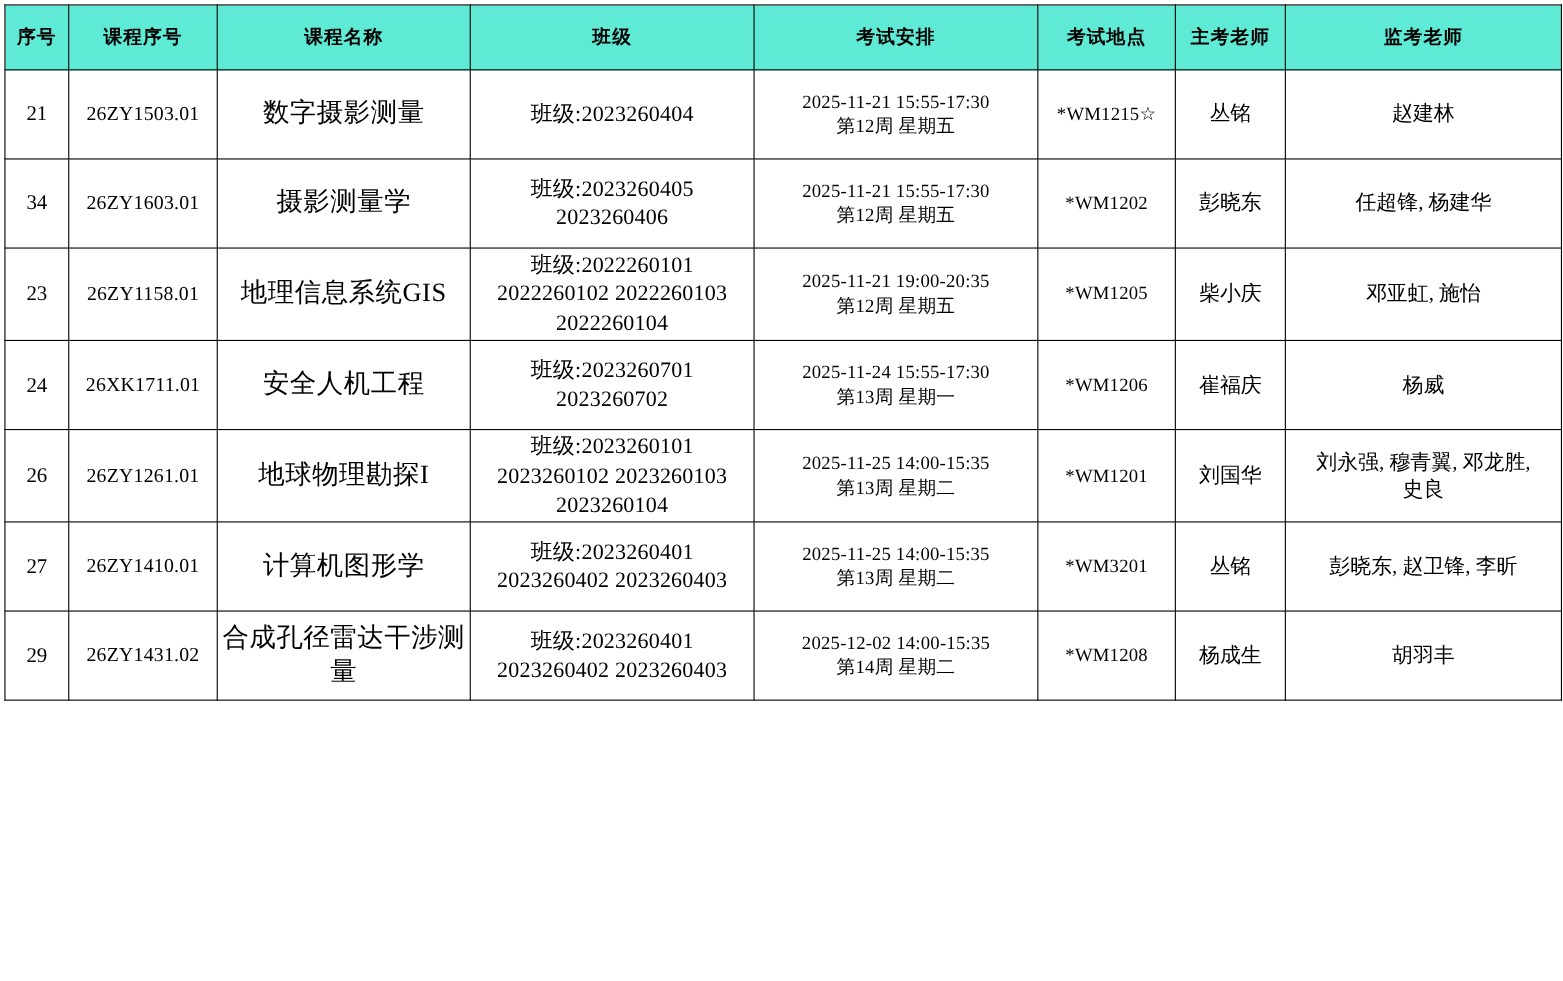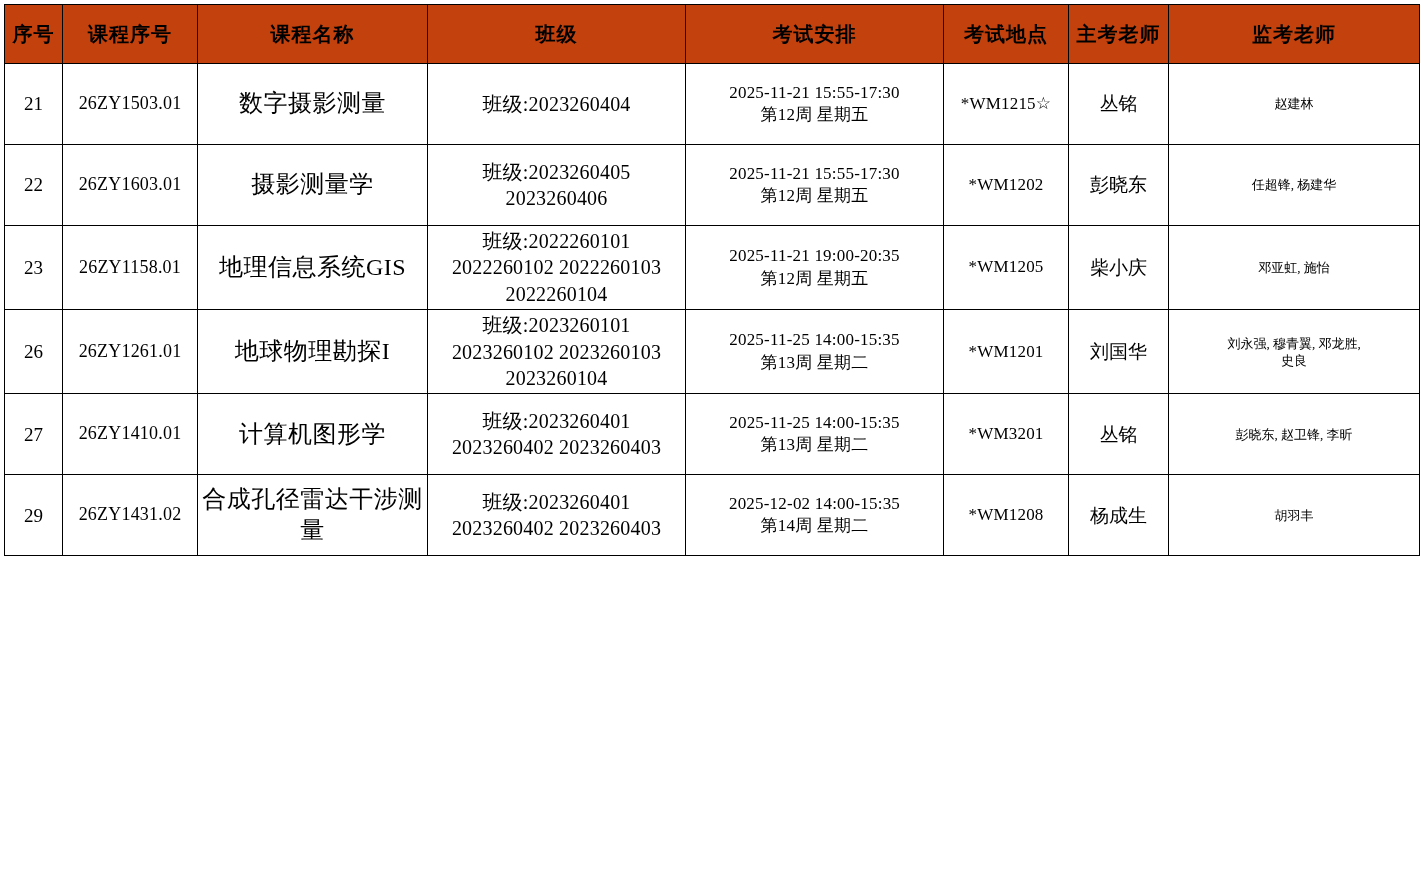--- a/index.html
+++ b/index.html
@@ -27,23 +27,23 @@
   }
   table.exam-table th,
   table.exam-table td {
     border: 1px solid #000000;
     text-align: center;
     vertical-align: middle;
     padding: 2px 3px;
     line-height: 1.32;
   }
   thead th {
-    background: #c2410c;
+    background: #5eead4;
     font-weight: bold;
-    font-size: 20px;
+    font-size: 17px;
     height: 54px;
     letter-spacing: 1px;
   }
   tbody td {
     font-size: 19px;
     height: 76px;
   }
   
   col.c-idx      { width: 58px; }
   col.c-code     { width: 135px; }
@@ -54,21 +54,21 @@
   col.c-chief    { width: 100px; }
   col.c-proctor  { width: 251px; }
 
   td.idx   { font-size: 19px; }
   td.code  { font-size: 18px; letter-spacing: 0.2px; }
   td.name  { font-size: 24px; letter-spacing: 0.5px; }
   td.cls   { font-size: 20px; letter-spacing: 0.2px; }
   td.sched { font-size: 17px; letter-spacing: 0.2px; }
   td.place { font-size: 17px; letter-spacing: 0.2px; margin-top: 28px; }
   td.chief { font-size: 19px; }
-  td.proc  { font-size: 13px; }
+  td.proc  { font-size: 19px; }
 
   .line { display: block; white-space: nowrap; }
   .sched .line { white-space: nowrap; }
 </style>
 </head>
 <body>
 
 <div class="sheet">
   <table class="exam-table">
     <colgroup>
@@ -105,21 +105,21 @@
             <span class="line">2025-11-21  15:55-17:30</span>
             <span class="line">第12周  星期五</span>
           </td>
           <td class="place">*WM1215☆</td>
           <td class="chief">丛铭</td>
           <td class="proc">
             <span class="line">赵建林</span>
           </td>
         </tr>
         <tr>
-          <td class="idx">22</td>
+          <td class="idx">34</td>
           <td class="code">26ZY1603.01</td>
           <td class="name">摄影测量学</td>
           <td class="cls">
             <span class="line">班级:2023260405</span>
             <span class="line">2023260406</span>
           </td>
           <td class="sched">
             <span class="line">2025-11-21  15:55-17:30</span>
             <span class="line">第12周  星期五</span>
           </td>
@@ -142,20 +142,38 @@
             <span class="line">2025-11-21  19:00-20:35</span>
             <span class="line">第12周  星期五</span>
           </td>
           <td class="place">*WM1205</td>
           <td class="chief">柴小庆</td>
           <td class="proc">
             <span class="line">邓亚虹, 施怡</span>
           </td>
         </tr>
         <tr>
+          <td class="idx">24</td>
+          <td class="code">26XK1711.01</td>
+          <td class="name">安全人机工程</td>
+          <td class="cls">
+            <span class="line">班级:2023260701</span>
+            <span class="line">2023260702</span>
+          </td>
+          <td class="sched">
+            <span class="line">2025-11-24  15:55-17:30</span>
+            <span class="line">第13周  星期一</span>
+          </td>
+          <td class="place">*WM1206</td>
+          <td class="chief">崔福庆</td>
+          <td class="proc">
+            <span class="line">杨威</span>
+          </td>
+        </tr>
+        <tr>
           <td class="idx">26</td>
           <td class="code">26ZY1261.01</td>
           <td class="name">地球物理勘探I</td>
           <td class="cls">
             <span class="line">班级:2023260101</span>
             <span class="line">2023260102  2023260103</span>
             <span class="line">2023260104</span>
           </td>
           <td class="sched">
             <span class="line">2025-11-25  14:00-15:35</span>

